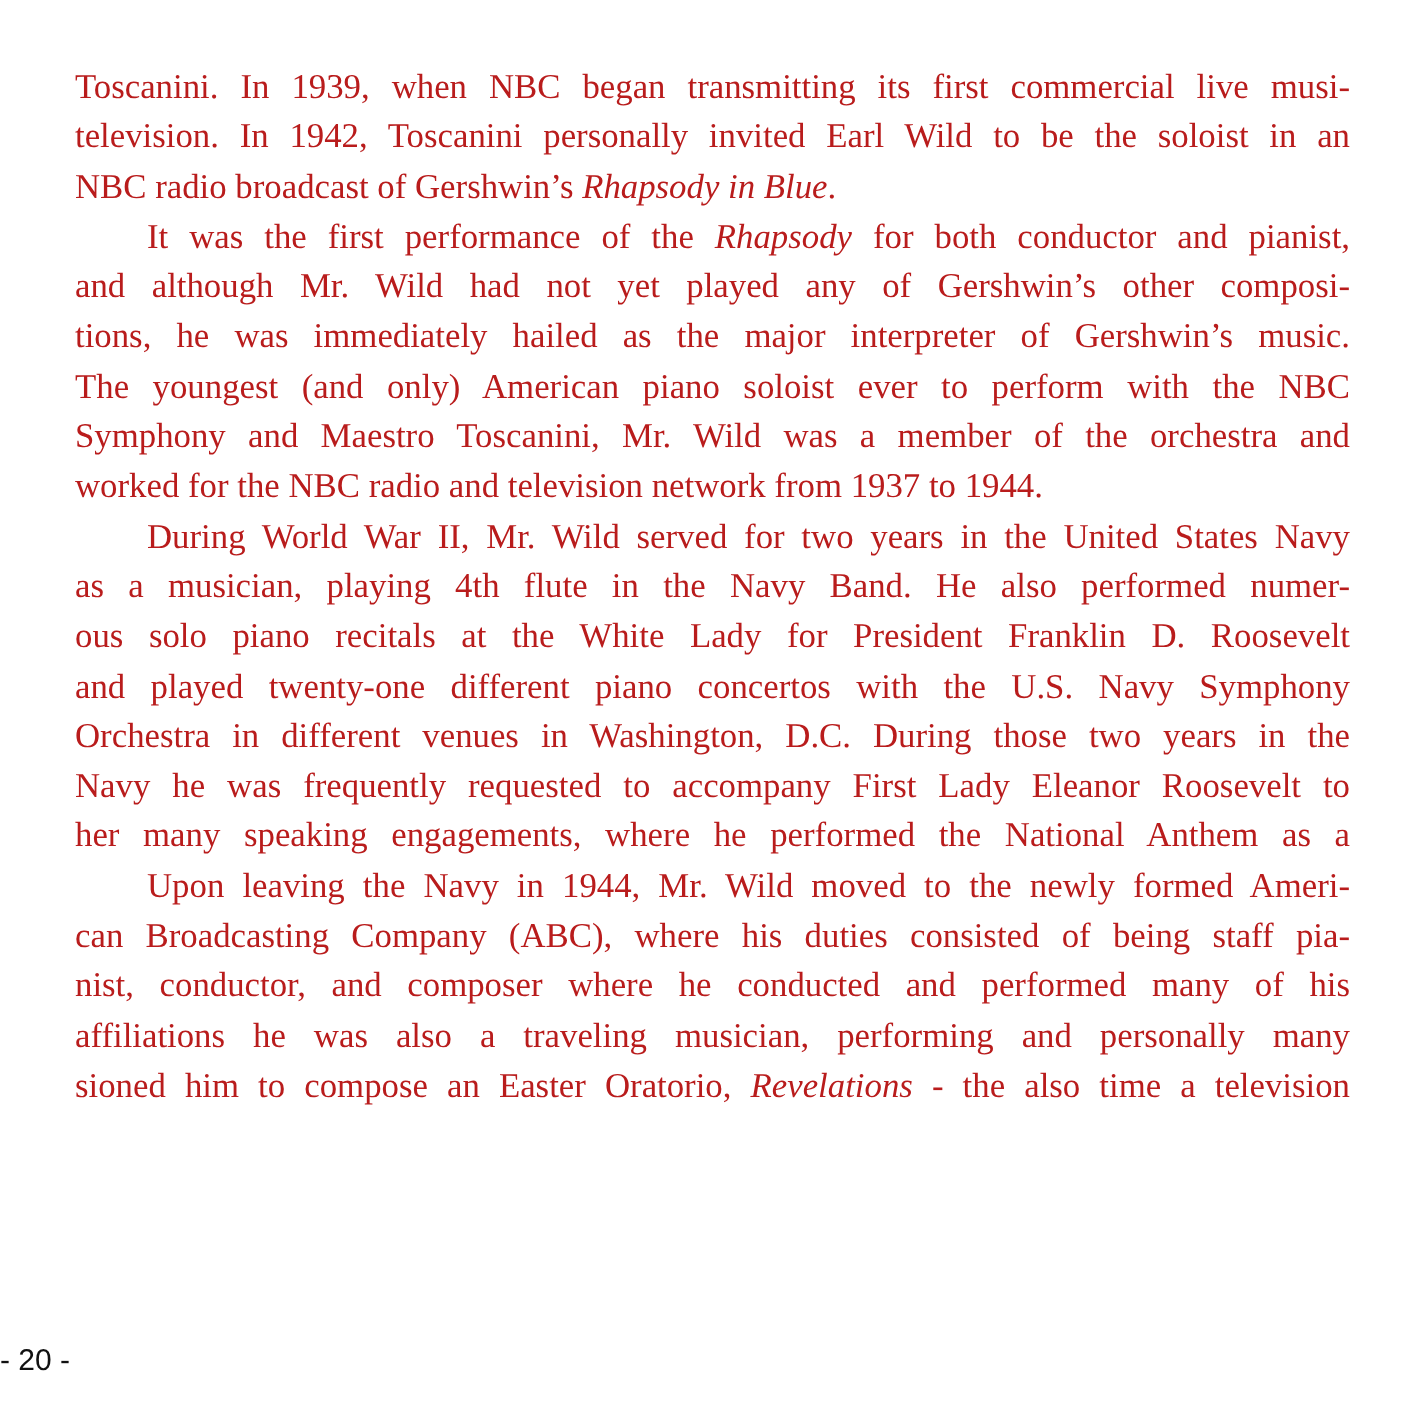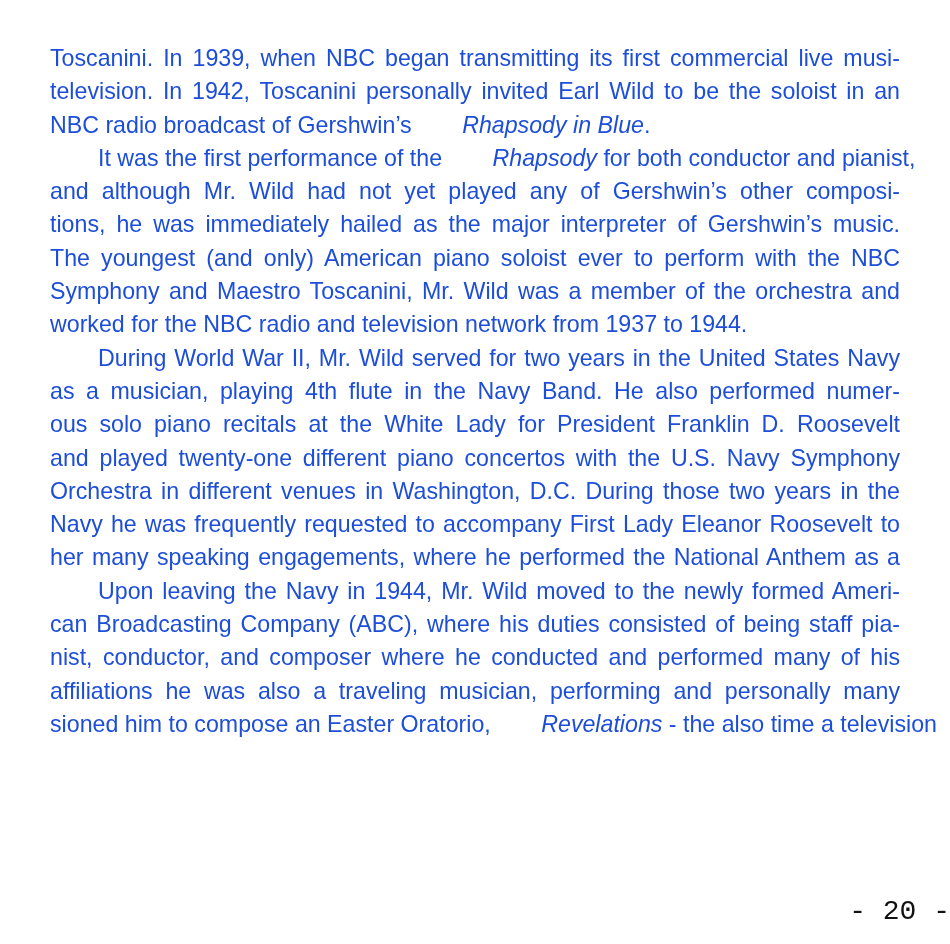--- a/index.html
+++ b/index.html
@@ -11,54 +11,53 @@
       width: 950px;
       height: 944px;
       position: relative;
       overflow: hidden;
     }
     .page {
       position: absolute;
       left: 50px;
       top: 42px;
       width: 850px;
-      font-family: Liberation Sans, sans-serif;
+      font-family: Liberation Serif, serif;
       font-size: 23.2px;
       line-height: 33.3px;
-      color: #1d4ed8;
+      color: #b91c1c;
       text-align: justify;
     }
     .line {
       display: block;
       height: 33.3px;
       white-space: nowrap;
       text-align: justify;
       text-align-last: justify;
     }
     .line.last {
       text-align-last: left;
     }
     .line.indent {
       padding-left: 48px;
     }
     .line .seg {
       display: inline;
     }
     .line .it {
       font-style: italic;
-      margin-left: 44px;
     }
     .page-number {
       position: absolute;
       left: 0;
       width: 950px;
       top: 896px;
-      text-align: right;
-      font-family: Liberation Mono, monospace;
-      font-size: 28px;
+      text-align: left;
+      font-family: Liberation Sans, sans-serif;
+      font-size: 20px;
       color: #111111;
     }
   </style>
 </head>
 <body>
 
 <div class="page" id="doc-body">
     <div>
       <span class="line"><span class="seg">Toscanini.  In 1939, when NBC began transmitting its first commercial live musi-</span></span>
       <span class="line"><span class="seg">television.  In 1942, Toscanini personally invited Earl Wild to be the soloist in an</span></span>

